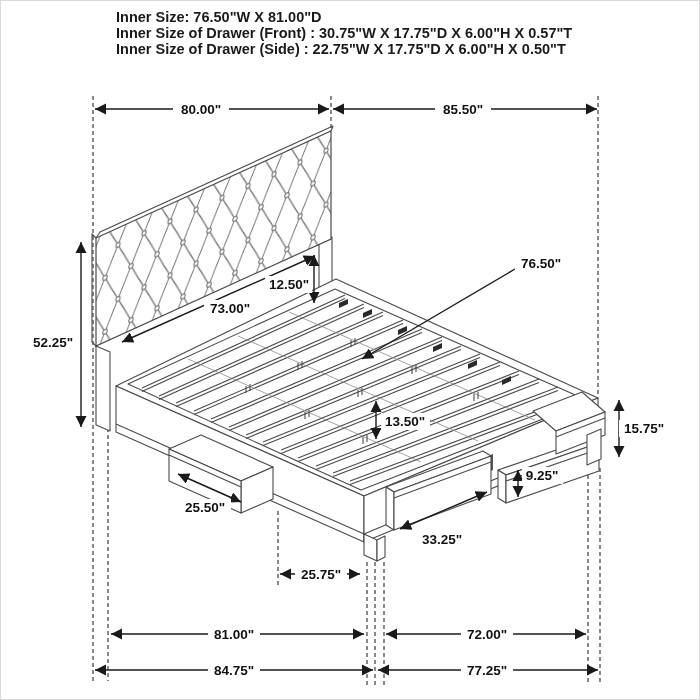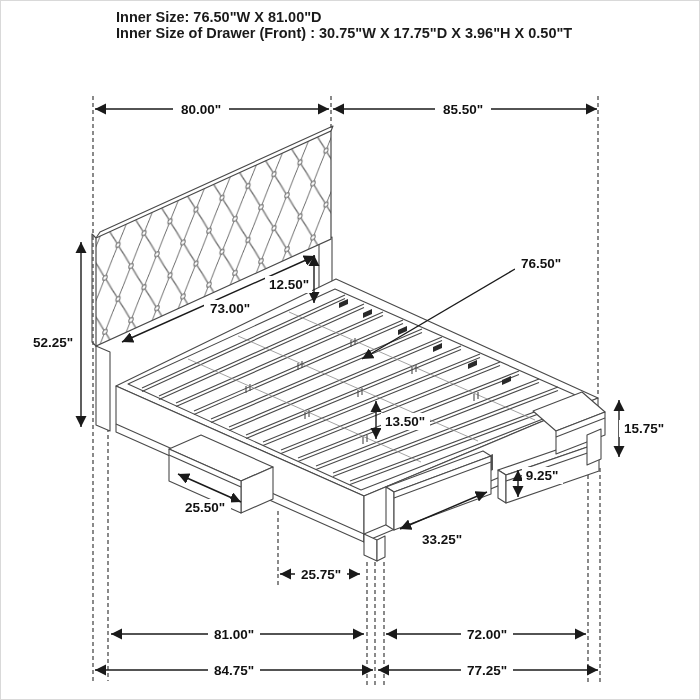--- a/index.html
+++ b/index.html
@@ -19,21 +19,22 @@
   .thin{stroke:#8a8a8a;stroke-width:0.8;fill:none;}
   .darkmark{fill:#2a2a2a;stroke:none;}
 </style>
 </head>
 <body>
 
 <div class="stage">
 
   <div class="title-block">
     <div>Inner Size: 76.50"W X 81.00"D</div>
-    <div>Inner Size of Drawer (Front) : 30.75"W X 17.75"D X 3.96"H X 0.50"T</div>
+    <div>Inner Size of Drawer (Front) : 30.75"W X 17.75"D X 6.00"H X 0.57"T</div>
+    <div>Inner Size of Drawer (Side) : 22.75"W X 17.75"D X 6.00"H X 0.50"T</div>
   </div>
 
   <svg width="700" height="700" viewBox="0 0 700 700">
     <defs>
       <marker id="ah" viewBox="0 0 10 10" refX="10" refY="5" markerWidth="8" markerHeight="8" orient="auto-start-reverse">
         <path d="M0,0 L10,5 L0,10 z" fill="#1a1a1a"></path>
       </marker>
       <pattern id="tuft" patternUnits="userSpaceOnUse" width="26" height="54" patternTransform="skewY(-24.4)">
         <path d="M0,0 L26,54 M26,0 L0,54" stroke="#6a6a6a" stroke-width="1" fill="none"></path>
         <circle cx="0" cy="0" r="2.2" fill="#fdfdfd" stroke="#666" stroke-width="0.9"></circle>

